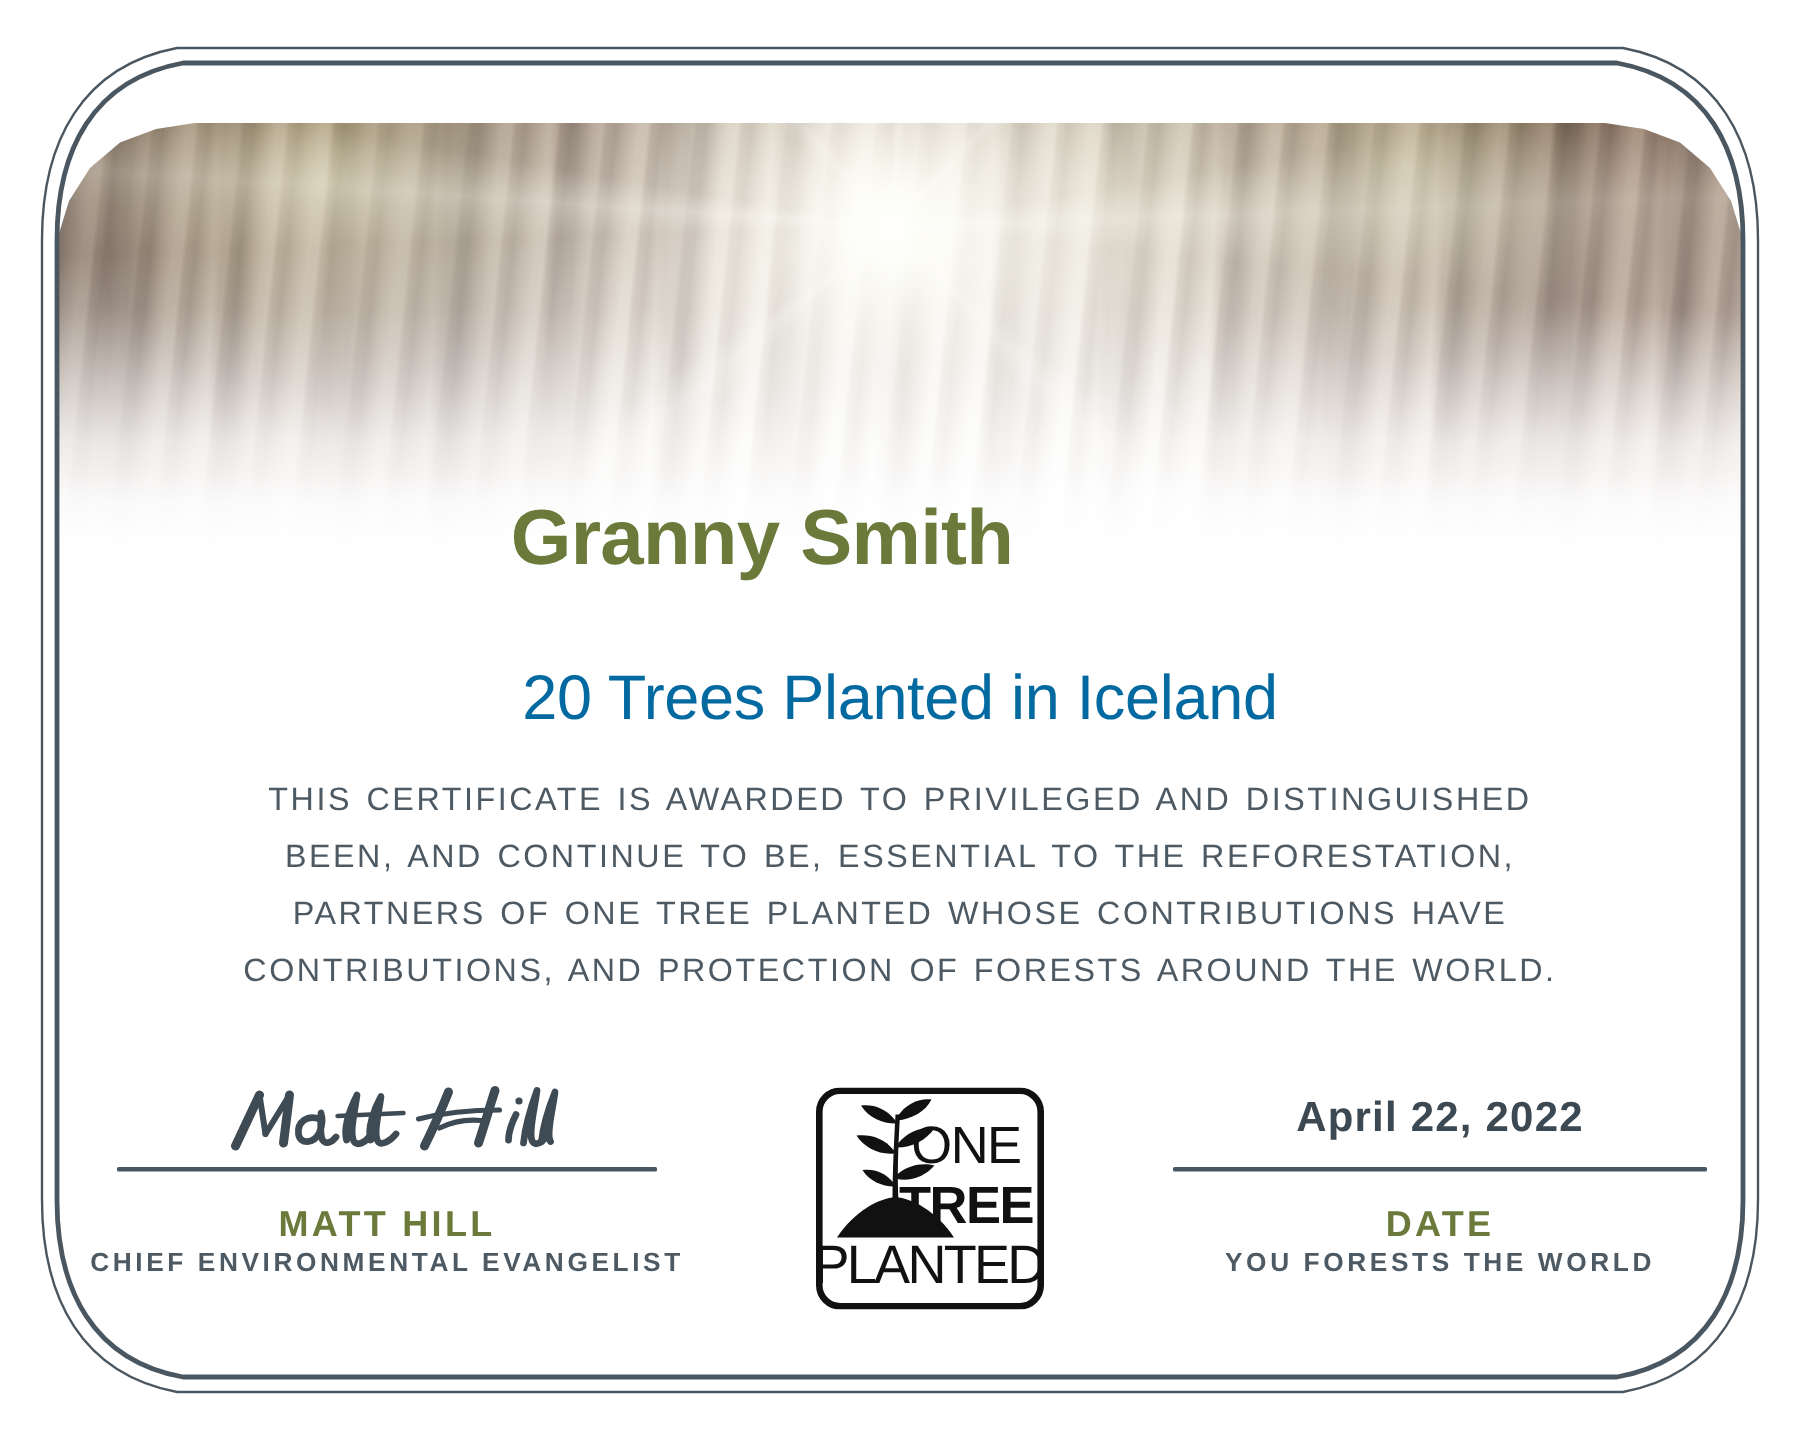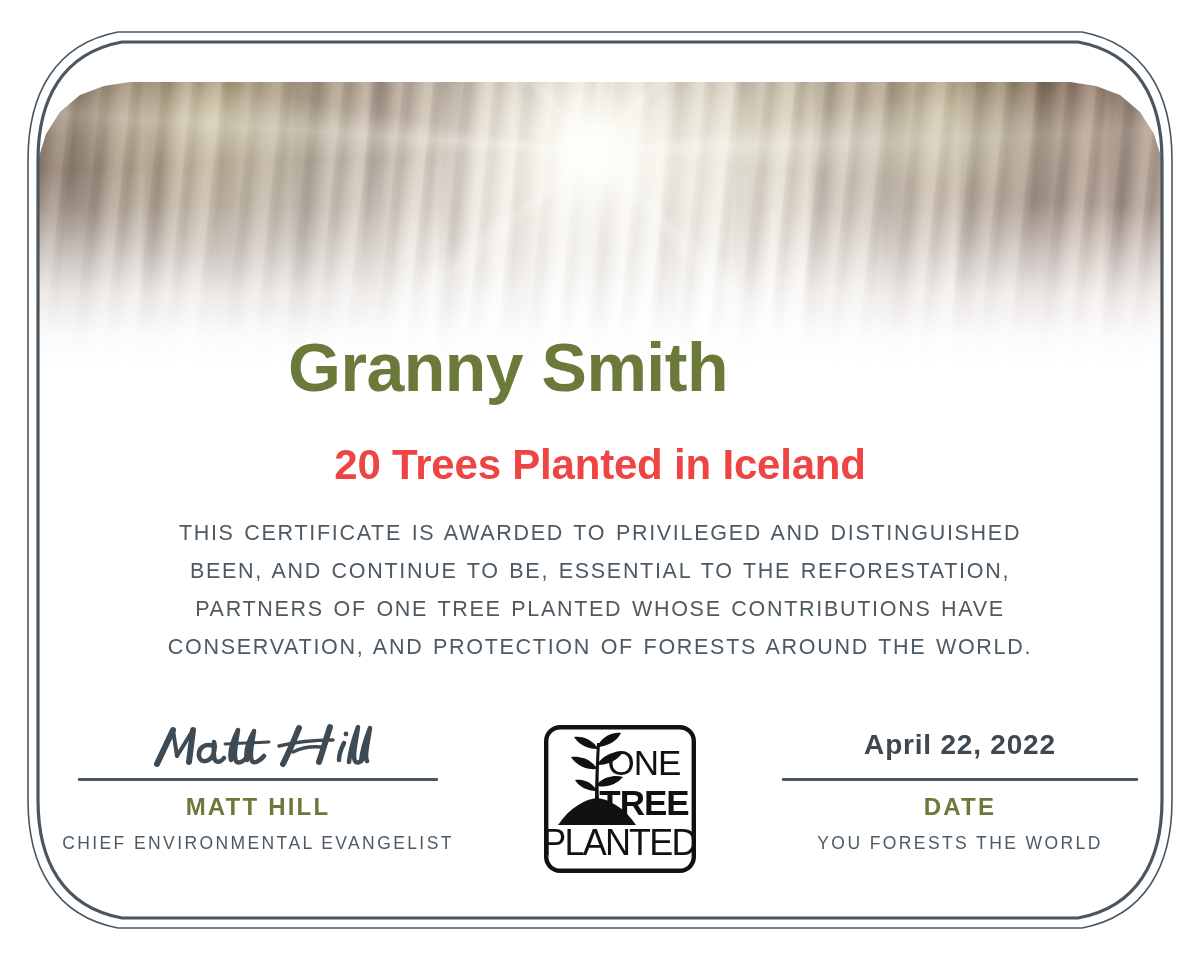--- a/index.html
+++ b/index.html
@@ -101,30 +101,30 @@
 
   
   .content {
     position:absolute;
     left:0; top:0; width:1200px; height:960px;
   }
 
   .recipient {
     position:absolute; left:0; top:333px; width:1016px;
     text-align:center;
-    font-size:68px; font-weight:700; letter-spacing:-0.5px;
+    font-size:52px; font-weight:700; letter-spacing:-0.5px;
     color:#6b7a3a;
     line-height:1;
   }
 
   .award-line {
     position:absolute; left:0; top:444px; width:1200px;
     text-align:center;
-    font-size:42px; font-weight:700; letter-spacing:-0.2px;
-    color:#ef4444;
+    font-size:42px; font-weight:400; letter-spacing:-0.2px;
+    color:#0369a1;
     line-height:1;
   }
 
   .body-copy {
     position:absolute; left:110px; top:514px; width:980px;
     text-align:center;
     font-size:21.5px; font-weight:400;
     letter-spacing:1.7px; word-spacing:2px;
     color:#4d5a64;
     line-height:38px;
@@ -145,27 +145,26 @@
   }
 
   .rule {
     height:3px; background:#4b5760; border-radius:1px;
     margin:4px auto 0;
   }
   .sig-col .rule { width:360px; }
   .date-col .rule { width:356px; }
 
   .role-title {
-    margin-top:12px;
+    margin-top:22px;
     font-size:24px; font-weight:700; letter-spacing:2.2px;
     color:#6b7a3a;
   }
   .role-sub {
-    margin-top:12px;
-    font-size:17.5px; font-weight:400; letter-spacing:2.4px;
+    font-size:17.5px; font-weight:700; letter-spacing:2.4px;
     color:#4d5a64;
     text-align:center;
   }
   .date-value {
     font-size:28px; font-weight:700; letter-spacing:0.8px;
     color:#3c4852;
     line-height:54px;
     height:58px;
     display:flex; align-items:flex-end; justify-content:center;
     padding-bottom:2px;
@@ -214,21 +213,21 @@
   <div class="content">
 
     <div class="recipient">Granny Smith</div>
 
     <div class="award-line">20 Trees Planted in Iceland</div>
 
     <div class="body-copy">
       <div>THIS CERTIFICATE IS AWARDED TO PRIVILEGED AND DISTINGUISHED</div>
       <div>BEEN, AND CONTINUE TO BE, ESSENTIAL TO THE REFORESTATION,</div>
       <div>PARTNERS OF ONE TREE PLANTED WHOSE CONTRIBUTIONS HAVE</div>
-      <div>CONSERVATION, AND PROTECTION OF FORESTS AROUND THE WORLD.</div>
+      <div>CONTRIBUTIONS, AND PROTECTION OF FORESTS AROUND THE WORLD.</div>
     </div>
 
     <div class="sig-col">
       <div class="script-sig">
         <svg width="230" height="56" viewBox="0 0 230 56">
           <g fill="none" stroke="#3e4a54" stroke-linecap="round" stroke-linejoin="round">
 
             <path d="M14 46 L30 12" stroke-width="6"></path>
             <path d="M30 12 L34 38" stroke-width="4"></path>
             <path d="M34 38 L50 12" stroke-width="4"></path>

